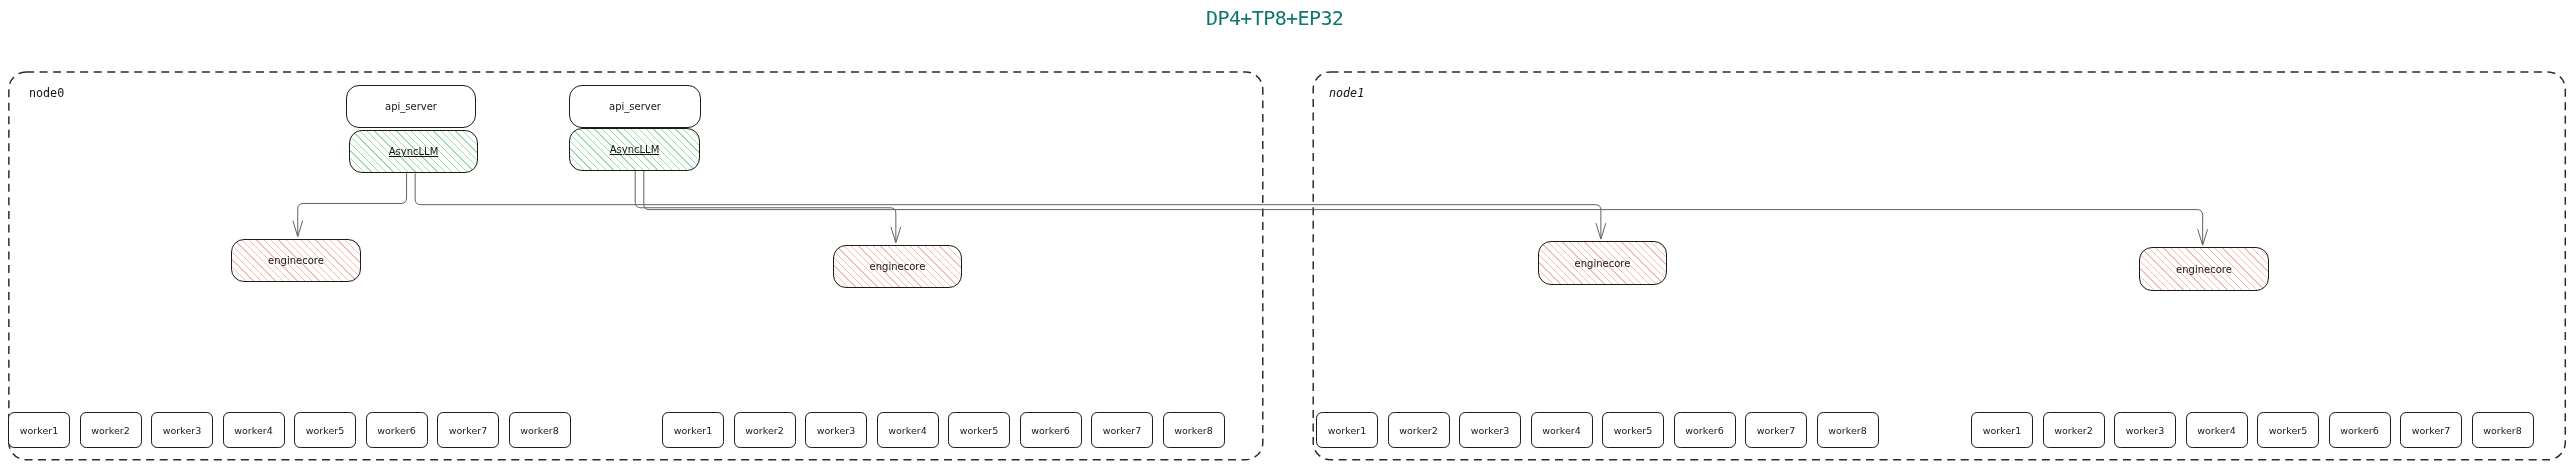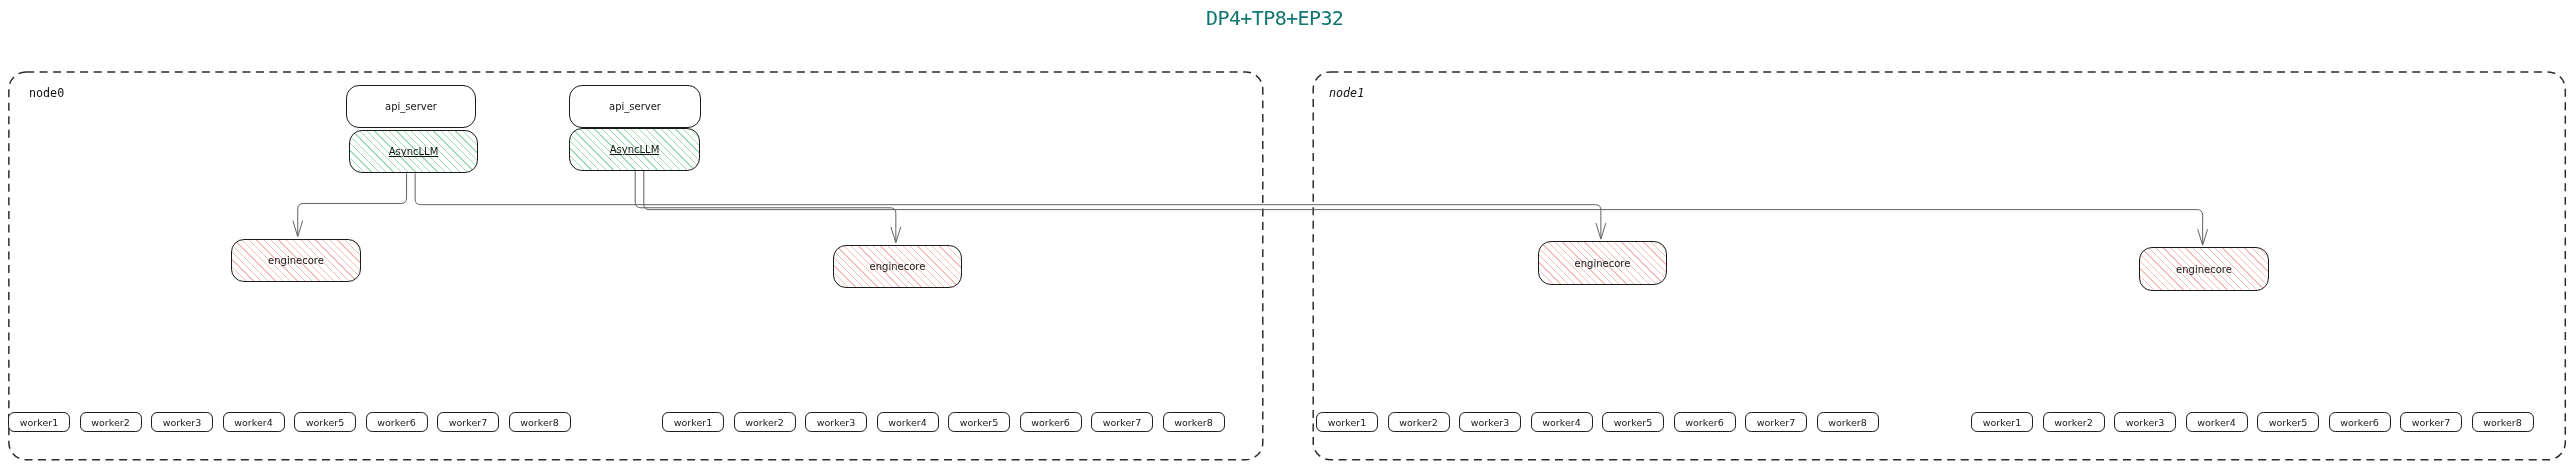--- a/index.html
+++ b/index.html
@@ -42,21 +42,21 @@
   .hatch-red{
     background-image:repeating-linear-gradient(45deg,
       transparent 0px, transparent 4.3px,
       var(--enginecore-hatch) 4.3px, var(--enginecore-hatch) 5.2px);
   }
   .worker-row{
     position:absolute;top:412px;height:20px;
     display:flex;gap:9.5px;
   }
   .worker{
-    box-sizing:border-box;width:62px;height:20px;
+    box-sizing:border-box;width:62px;height:36px;
     border:1.2px solid var(--box-border);
     border-radius:6.2px;background:#fff;
     display:flex;align-items:center;justify-content:center;
     font-size:9.5px;white-space:nowrap;
   }
 </style>
 </head>
 <body>
 
 <div id="canvas">

